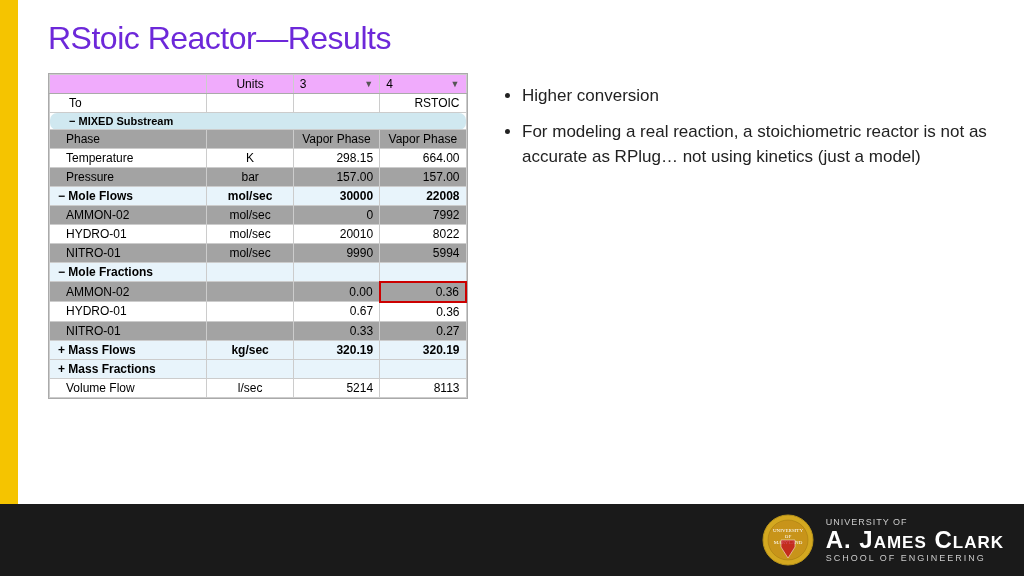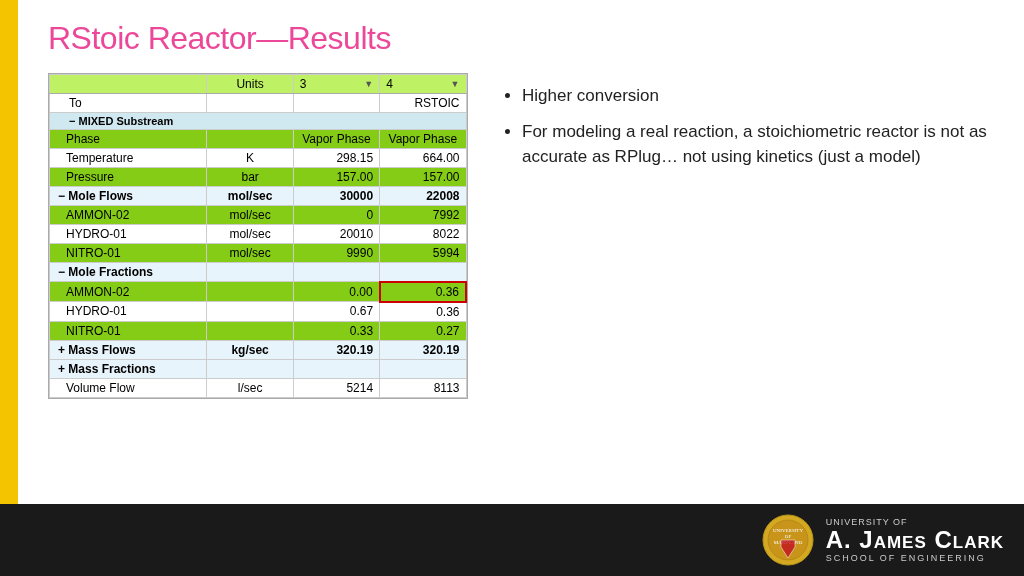--- a/index.html
+++ b/index.html
@@ -80,21 +80,21 @@
       top: 0;
       width: 1006px;
       height: 506px;
       padding: 20px 30px;
     }
 
     
     .page-title {
       font-size: 32px;
       font-weight: 300;
-      color: #ec4899;
+      color: #6d28d9;
       margin-bottom: 16px;
       letter-spacing: -0.5px;
     }
 
     
     .content-split {
       display: flex;
       gap: 30px;
       align-items: flex-start;
     }
@@ -118,21 +118,21 @@
       white-space: nowrap;
     }
 
     .col-label { width: 155px; padding-left: 19px; }
     .col-units { width: 85px; text-align: center; }
     .col-3 { width: 85px; text-align: right; }
     .col-4 { width: 85px; text-align: right; }
 
     
     .header-row th {
-      background: #bef264;
+      background: #f0abfc;
       font-weight: normal;
       text-align: center;
       border-bottom: 1px solid #aaa;
     }
 
     .header-row .units-header {
       text-align: center;
       font-weight: normal;
     }
 
@@ -160,35 +160,36 @@
     
     .rstoic-label {
       font-weight: normal;
     }
 
     
     .section-header td {
       background: #d0e8f0;
       font-weight: bold;
       font-size: 11px;
+      border-radius: 7px;
     }
 
     
     .subsection-header td {
       background: #e8f4fb;
       font-weight: bold;
     }
 
     
     .data-row td {
       background: #ffffff;
     }
 
     .data-row.alt td {
-      background: #84cc16;
+      background: #a3a3a3;
     }
 
     
     .highlight-cell {
       border: 2px solid #cc0000 !important;
       color: #000;
       font-weight: normal;
     }
 
     .indent { padding-left: 16px !important; }

